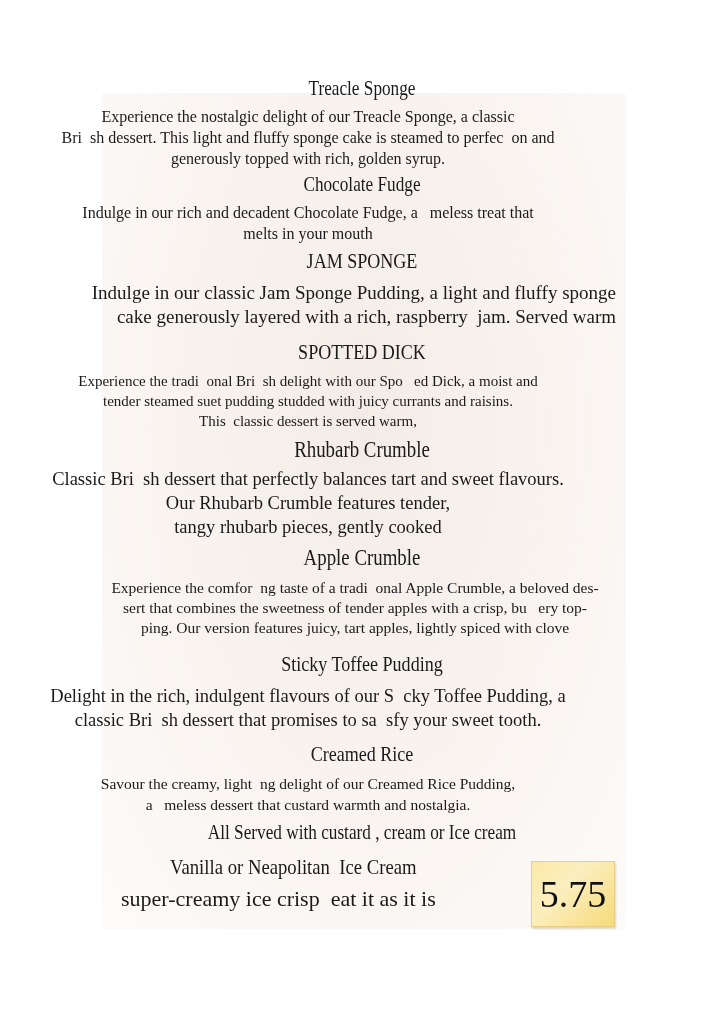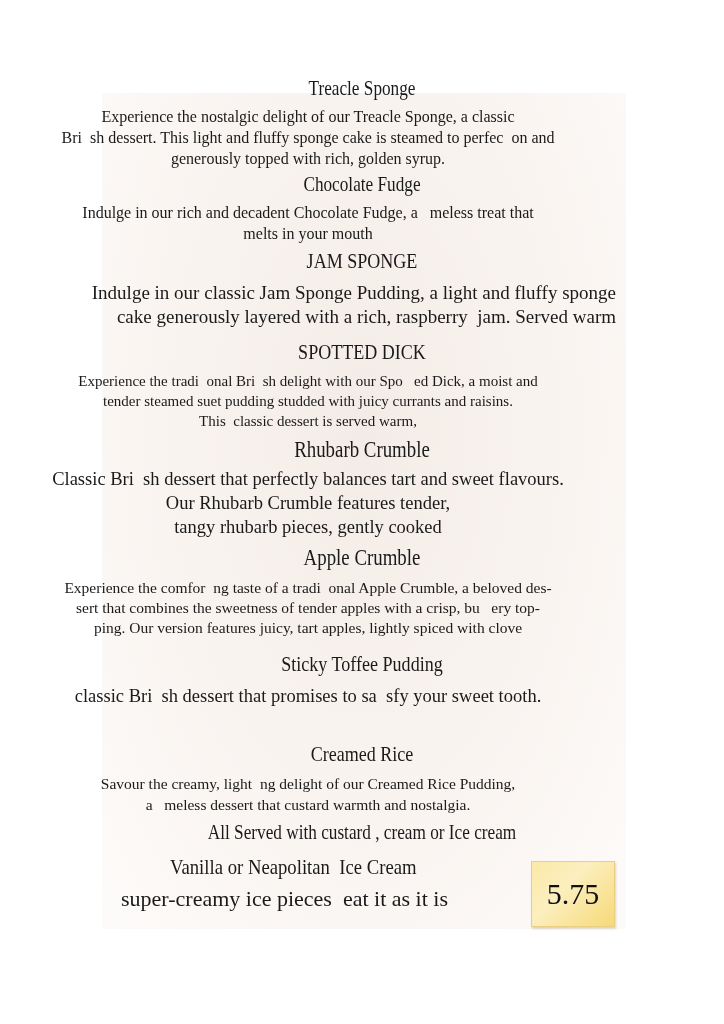--- a/index.html
+++ b/index.html
@@ -10,21 +10,21 @@
       border-radius: 2px; }
     .content { position: absolute; left: 0; top: 0; width: 724px; text-align: center; }
     .title { position: absolute; left: 0; width: 724px; text-align: center;
       font-family: "Liberation Serif", serif; transform: scaleX(0.82); transform-origin: 362px 0; }
     .desc { position: absolute; left: 0; width: 616px; text-align: center; }
     .line { display: block; white-space: pre; }
     .price { position: absolute; left: 531px; top: 861px; width: 82px; height: 64px;
       background: linear-gradient(135deg, #fbe9a8 0%, #fcefbf 40%, #f6d978 100%);
       border: 1px solid #e8cf84; box-shadow: 1px 2px 2px rgba(120,100,40,0.25);
       display: flex; align-items: center; justify-content: center;
-      font-size: 30px; font-family: "Liberation Serif", serif; color: #111; }
+      font-size: 38px; font-family: "Liberation Serif", serif; color: #111; }
   </style>
 </head>
 <body>
 
 <div class="bgpanel"></div>
 
 <div class="content">
 
   <div class="title" style="top:76px;font-size:21px;">Treacle Sponge</div>
   <div class="desc" style="top:106px;font-size:16px;line-height:21px;">
@@ -53,36 +53,37 @@
   </div>
 
   <div class="title" style="top:437px;font-size:23px;">Rhubarb  Crumble</div>
   <div class="desc" style="top:467px;font-size:18.5px;line-height:24px;">
     <span class="line">Classic Bri  sh dessert that perfectly balances tart and sweet flavours.</span>
     <span class="line">Our Rhubarb Crumble features tender,</span>
     <span class="line">tangy rhubarb pieces, gently cooked</span>
   </div>
 
   <div class="title" style="top:545px;font-size:23px;">Apple Crumble</div>
-  <div class="desc" style="top:578px;font-size:15.5px;line-height:20px;">
+  <div class="desc" style="top:578px;font-size:15.5px;line-height:20px;padding-left:47px;">
     <span class="line">Experience the comfor  ng taste of a tradi  onal Apple Crumble, a beloved des-</span>
     <span class="line">sert that combines the sweetness of tender apples with a crisp, bu   ery top-</span>
     <span class="line">ping. Our version features juicy, tart apples, lightly spiced with clove</span>
   </div>
 
   <div class="title" style="top:651px;font-size:22px;">Sticky Toffee Pudding</div>
   <div class="desc" style="top:684px;font-size:18.5px;line-height:24px;">
+    <span class="line">Delight in the rich, indulgent flavours of our S  cky Toffee Pudding, a</span>
     <span class="line">classic Bri  sh dessert that promises to sa  sfy your sweet tooth.</span>
   </div>
 
   <div class="title" style="top:741px;font-size:22px;">Creamed Rice</div>
   <div class="desc" style="top:773px;font-size:15.5px;line-height:21px;">
     <span class="line">Savour the creamy, light  ng delight of our Creamed Rice Pudding,</span>
     <span class="line">a   meless dessert that custard warmth and nostalgia.</span>
   </div>
 
   <div class="title" style="top:820px;font-size:21px;">All Served with  custard  , cream  or Ice cream</div>
 
   <div style="position:absolute;left:170px;top:854px;font-size:22px;white-space:pre;transform:scaleX(0.85);transform-origin:0 0;">Vanilla or Neapolitan  Ice Cream</div>
-  <div style="position:absolute;left:121px;top:886px;font-size:22px;white-space:pre;">super-creamy ice pieces  eat it as it is</div>
+  <div style="position:absolute;left:121px;top:886px;font-size:22px;white-space:pre;">super-creamy ice crisp  eat it as it is</div>
 </div>
 
 <div class="price">5.75</div>
 
 </body></html>

